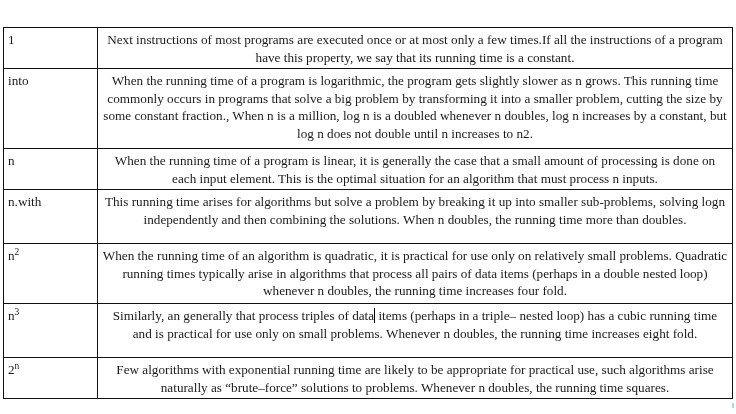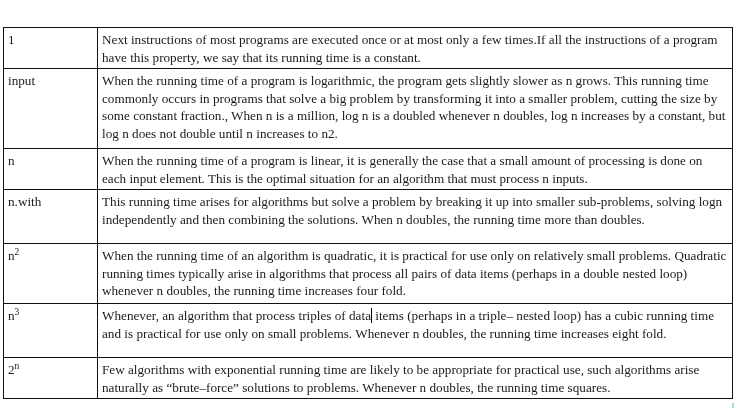--- a/index.html
+++ b/index.html
@@ -24,21 +24,21 @@
     border-collapse: collapse;
     table-layout: fixed;
   }
   table.complexity td {
     border: 1.3px solid #111;
     vertical-align: top;
     padding: 3px 4px 2px 4px;
     line-height: 17.5px;
   }
   td.col-order { width: 85px; }
-  td.col-desc { width: auto; }
+  td.col-desc { width: auto; text-align: center; }
   sup {
     font-size: 9.5px;
     line-height: 0;
     vertical-align: 5px;
   }
   .cursor {
     display: inline-block;
     width: 1px;
     height: 15px;
     background: #000;
@@ -57,38 +57,38 @@
 </head>
 <body>
 
 <table class="complexity">
   <tbody>
     <tr style="height:34px">
       <td class="col-order"><span>1</span><sup></sup></td>
       <td class="col-desc"><span>Next instructions of most programs are executed once or at most only a few times.If all the instructions of a program have this property, we say that its running time is a constant.</span></td>
     </tr>
     <tr style="height:80px">
-      <td class="col-order"><span>input</span><sup></sup></td>
+      <td class="col-order"><span>into</span><sup></sup></td>
       <td class="col-desc"><span>When the running time of a program is logarithmic, the program gets slightly slower as n grows. This running time commonly occurs in programs that solve a big problem by transforming it into a smaller problem, cutting the size by some constant fraction., When n is a million, log n is a doubled whenever n doubles, log n increases by a constant, but log n does not double until n increases to n2.</span></td>
     </tr>
     <tr style="height:40px">
       <td class="col-order"><span>n</span><sup></sup></td>
       <td class="col-desc"><span>When the running time of a program is linear, it is generally the case that a small amount of processing is done on each input element. This is the optimal situation for an algorithm that must process n inputs.</span></td>
     </tr>
     <tr style="height:54px">
       <td class="col-order"><span>n.with</span><sup></sup></td>
       <td class="col-desc"><span>This running time arises for algorithms but solve a problem by breaking it up into smaller sub-problems, solving logn independently and then combining the solutions. When n doubles, the running time more than doubles.</span></td>
     </tr>
     <tr style="height:60px">
       <td class="col-order"><span>n</span><sup>2</sup></td>
       <td class="col-desc"><span>When the running time of an algorithm is quadratic, it is practical for use only on relatively small problems. Quadratic running times typically arise in algorithms that process all pairs of data items (perhaps in a double nested loop) whenever n doubles, the running time increases four fold.</span></td>
     </tr>
     <tr style="height:54px">
       <td class="col-order"><span>n</span><sup>3</sup></td>
-      <td class="col-desc"><span>Whenever, an algorithm that process triples of data</span><span class="cursor"></span><span> items (perhaps in a triple– nested loop) has a cubic running time and is practical for use only on small problems. Whenever n doubles, the running time increases eight fold.</span></td>
+      <td class="col-desc"><span>Similarly, an generally that process triples of data</span><span class="cursor"></span><span> items (perhaps in a triple– nested loop) has a cubic running time and is practical for use only on small problems. Whenever n doubles, the running time increases eight fold.</span></td>
     </tr>
     <tr style="height:40px">
       <td class="col-order"><span>2</span><sup>n</sup></td>
       <td class="col-desc"><span>Few algorithms with exponential running time are likely to be appropriate for practical use, such algorithms arise naturally as “brute–force” solutions to problems. Whenever n doubles, the running time squares.</span></td>
     </tr>
   </tbody>
 </table>
 
 <div class="corner-mark"></div>
 

